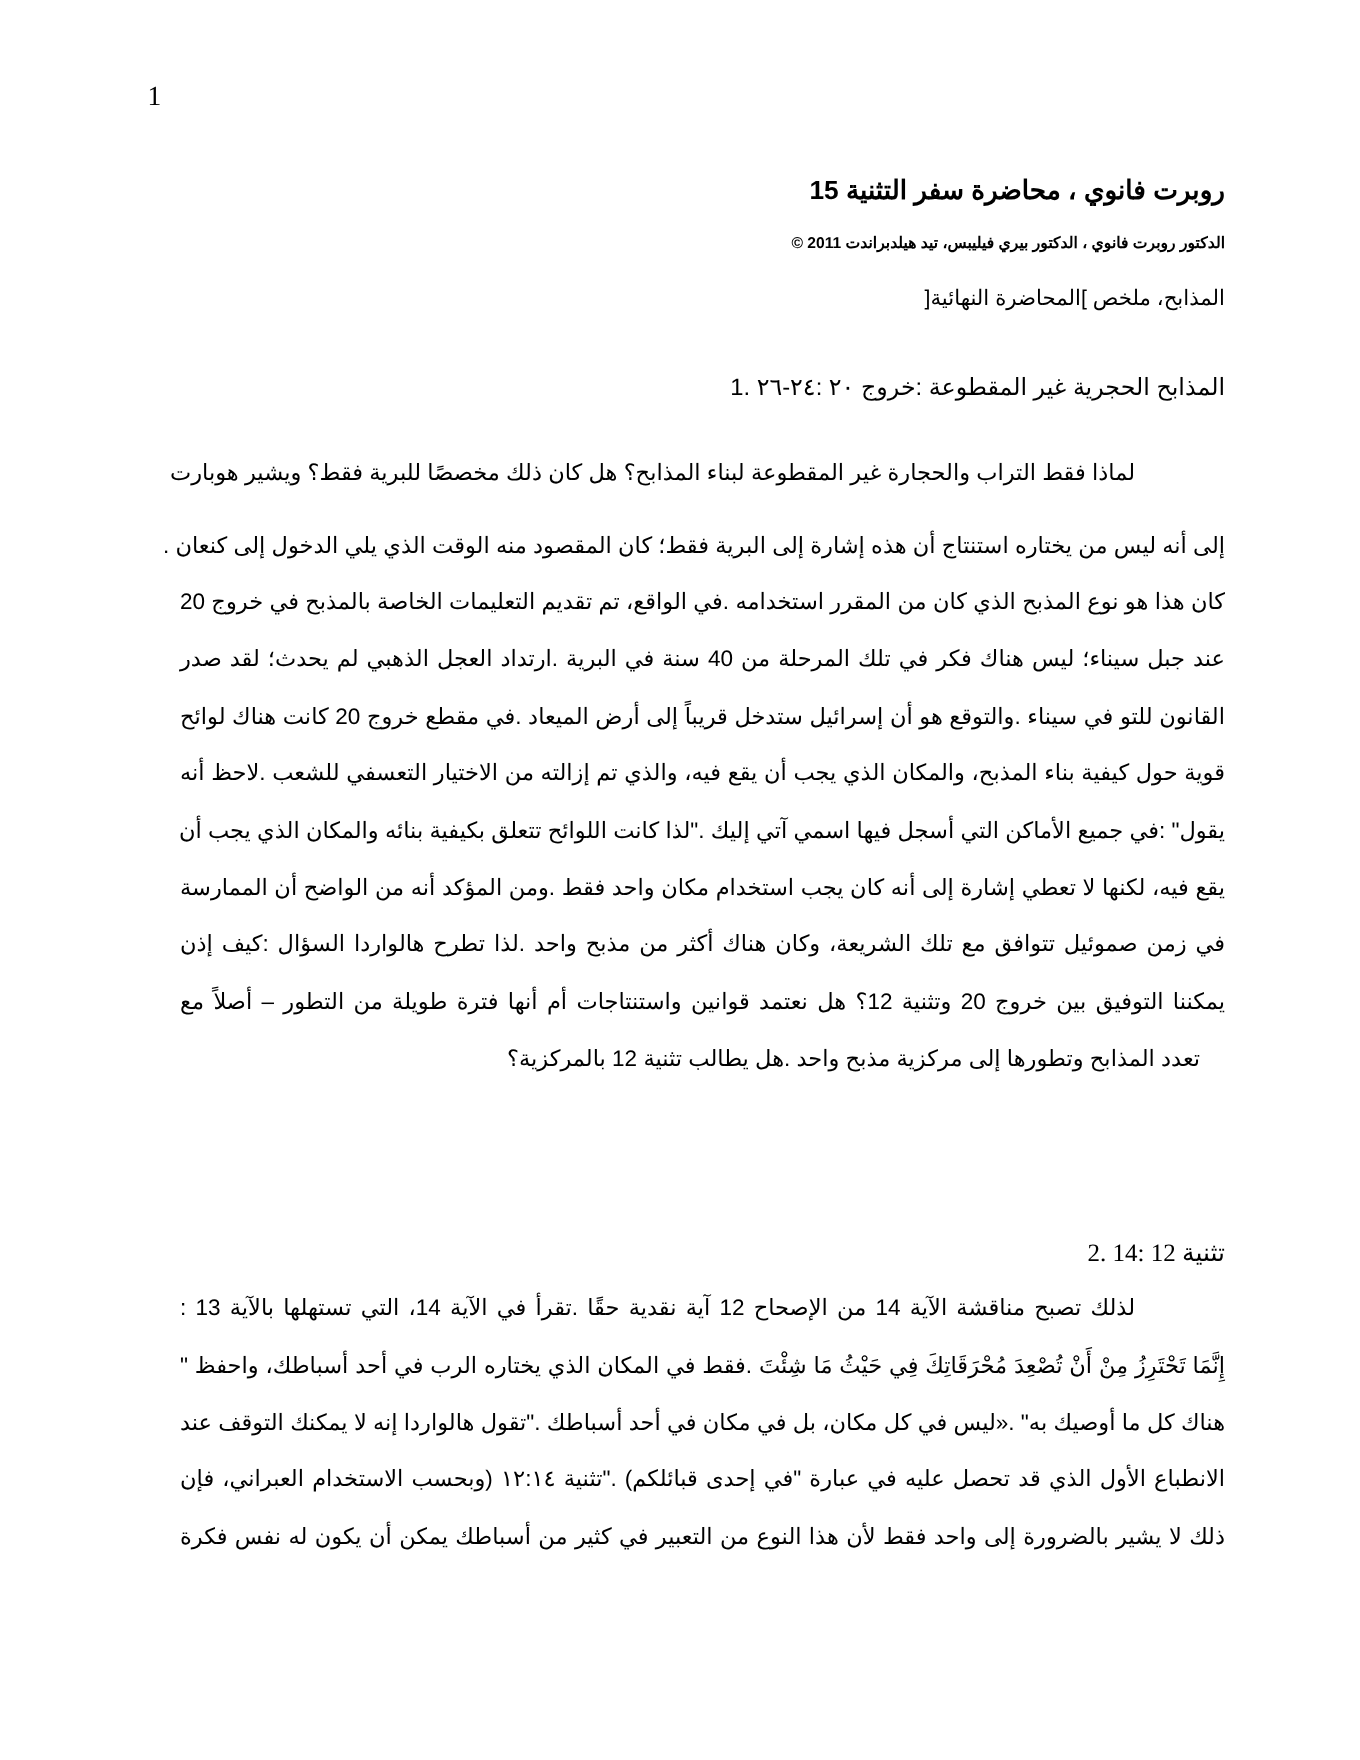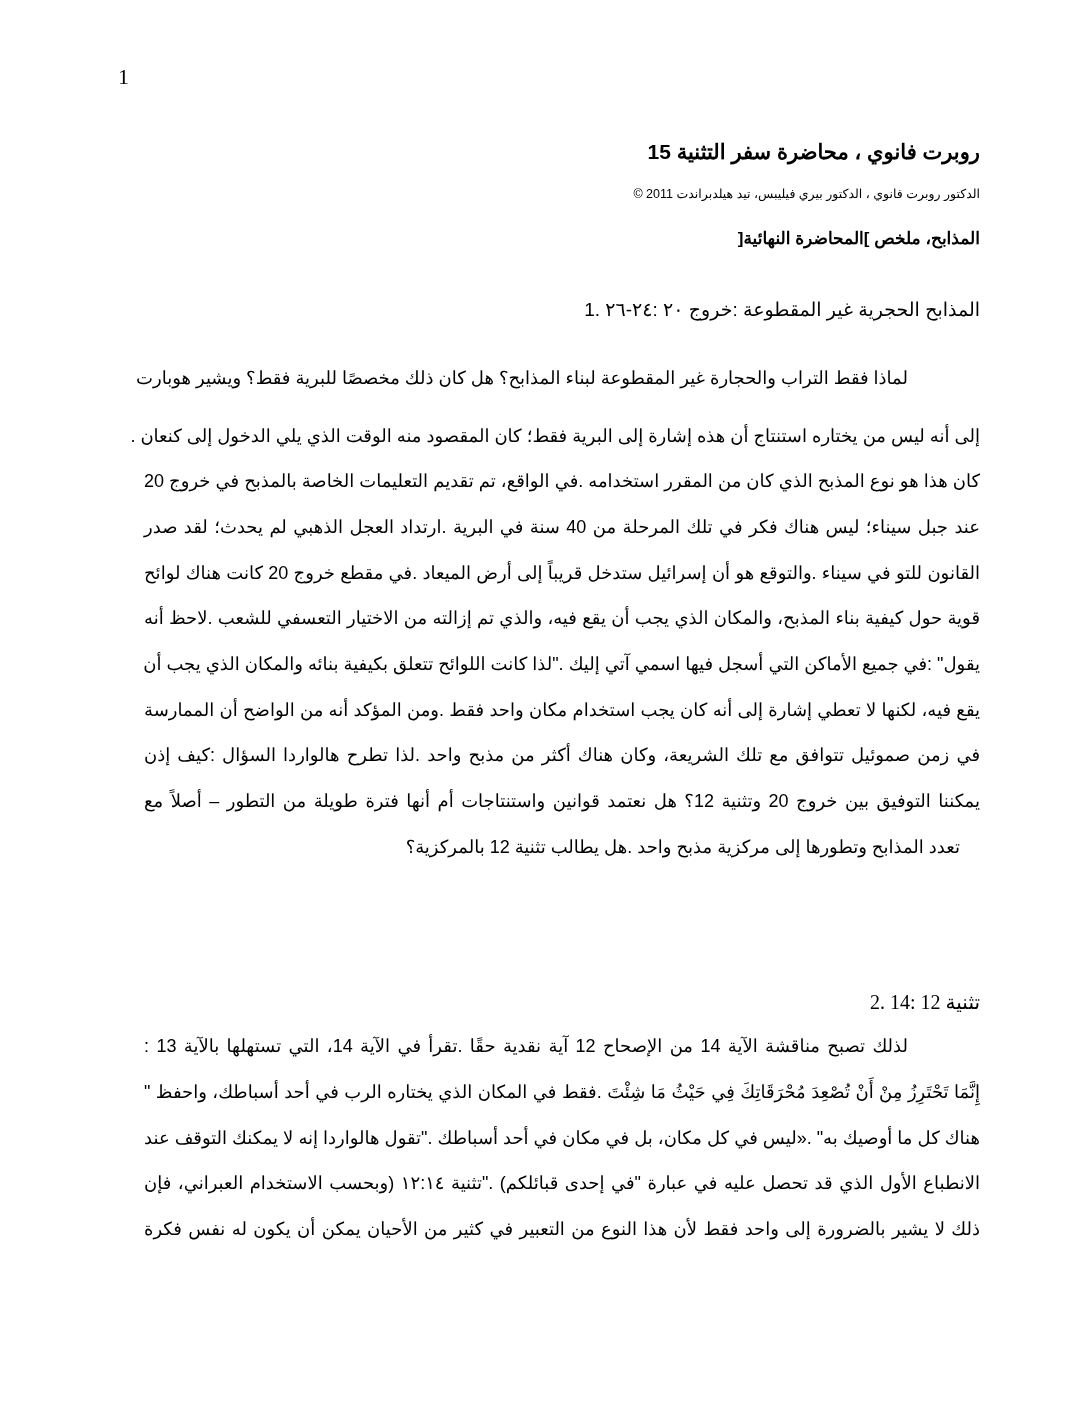--- a/index.html
+++ b/index.html
@@ -8,26 +8,26 @@
       position: absolute; left: 118px; top: 64px;
       font-family: "Liberation Serif", serif; font-size: 22px;
     }
     .title {
       position: absolute; right: 108px; top: 140px;
       font-family: "Liberation Sans", sans-serif; font-size: 21px; font-weight: bold;
       direction: rtl; text-align: right; white-space: nowrap;
     }
     .credits {
       position: absolute; right: 108px; top: 186px;
-      font-family: "Liberation Sans", sans-serif; font-size: 12.5px; font-weight: normal;
+      font-family: "Liberation Sans", sans-serif; font-size: 12.5px; font-weight: bold;
       direction: rtl; text-align: right; white-space: nowrap;
     }
     .subtitle {
       position: absolute; right: 108px; top: 228px;
-      font-family: "Liberation Sans", sans-serif; font-size: 17px; font-weight: bold;
+      font-family: "Liberation Sans", sans-serif; font-size: 17px; font-weight: normal;
       direction: rtl; text-align: right; white-space: nowrap;
     }
     .section-heading {
       position: absolute; right: 108px;
       font-family: "Liberation Sans", sans-serif; font-size: 19px;
       direction: rtl; text-align: right; white-space: nowrap;
     }
     .section-heading.s1 { top: 298px; }
     .section-heading.s2 { top: 990px; font-family: "Liberation Serif", serif; font-size: 20px; text-align: center; }
     .para-line {
@@ -62,15 +62,15 @@
     <div class="para-line" style="top:789px">يمكننا التوفيق بين خروج 20 وتثنية 12؟ هل نعتمد قوانين واستنتاجات أم أنها فترة طويلة من التطور – أصلاً مع</div>
     <div class="para-line last" style="top:835px">تعدد المذابح وتطورها إلى مركزية مذبح واحد .هل يطالب تثنية 12 بالمركزية؟</div>
   </div>
 
   <div>
     <div class="section-heading s2">تثنية 12 :14 .2</div>
     <div class="para-line first" style="top:1034px">لذلك تصبح مناقشة الآية 14 من الإصحاح 12 آية نقدية حقًا .تقرأ في الآية 14، التي تستهلها بالآية 13 :</div>
     <div class="para-line" style="top:1080px">إِنَّمَا تَحْتَرِزُ مِنْ أَنْ تُصْعِدَ مُحْرَقَاتِكَ فِي حَيْثُ مَا شِئْتَ .فقط في المكان الذي يختاره الرب في أحد أسباطك، واحفظ "</div>
     <div class="para-line" style="top:1126px">هناك كل ما أوصيك به" .«ليس في كل مكان، بل في مكان في أحد أسباطك ."تقول هالواردا إنه لا يمكنك التوقف عند</div>
     <div class="para-line" style="top:1171px">الانطباع الأول الذي قد تحصل عليه في عبارة "في إحدى قبائلكم) ."تثنية ١٢:١٤ (وبحسب الاستخدام العبراني، فإن</div>
-    <div class="para-line" style="top:1217px">ذلك لا يشير بالضرورة إلى واحد فقط لأن هذا النوع من التعبير في كثير من الأحيان يمكن أن يكون له نفس فكرة</div>
+    <div class="para-line" style="top:1217px">ذلك لا يشير بالضرورة إلى واحد فقط لأن هذا النوع من التعبير في كثير من أسباطك يمكن أن يكون له نفس فكرة</div>
   </div>
 </div>
 
 </body></html>

